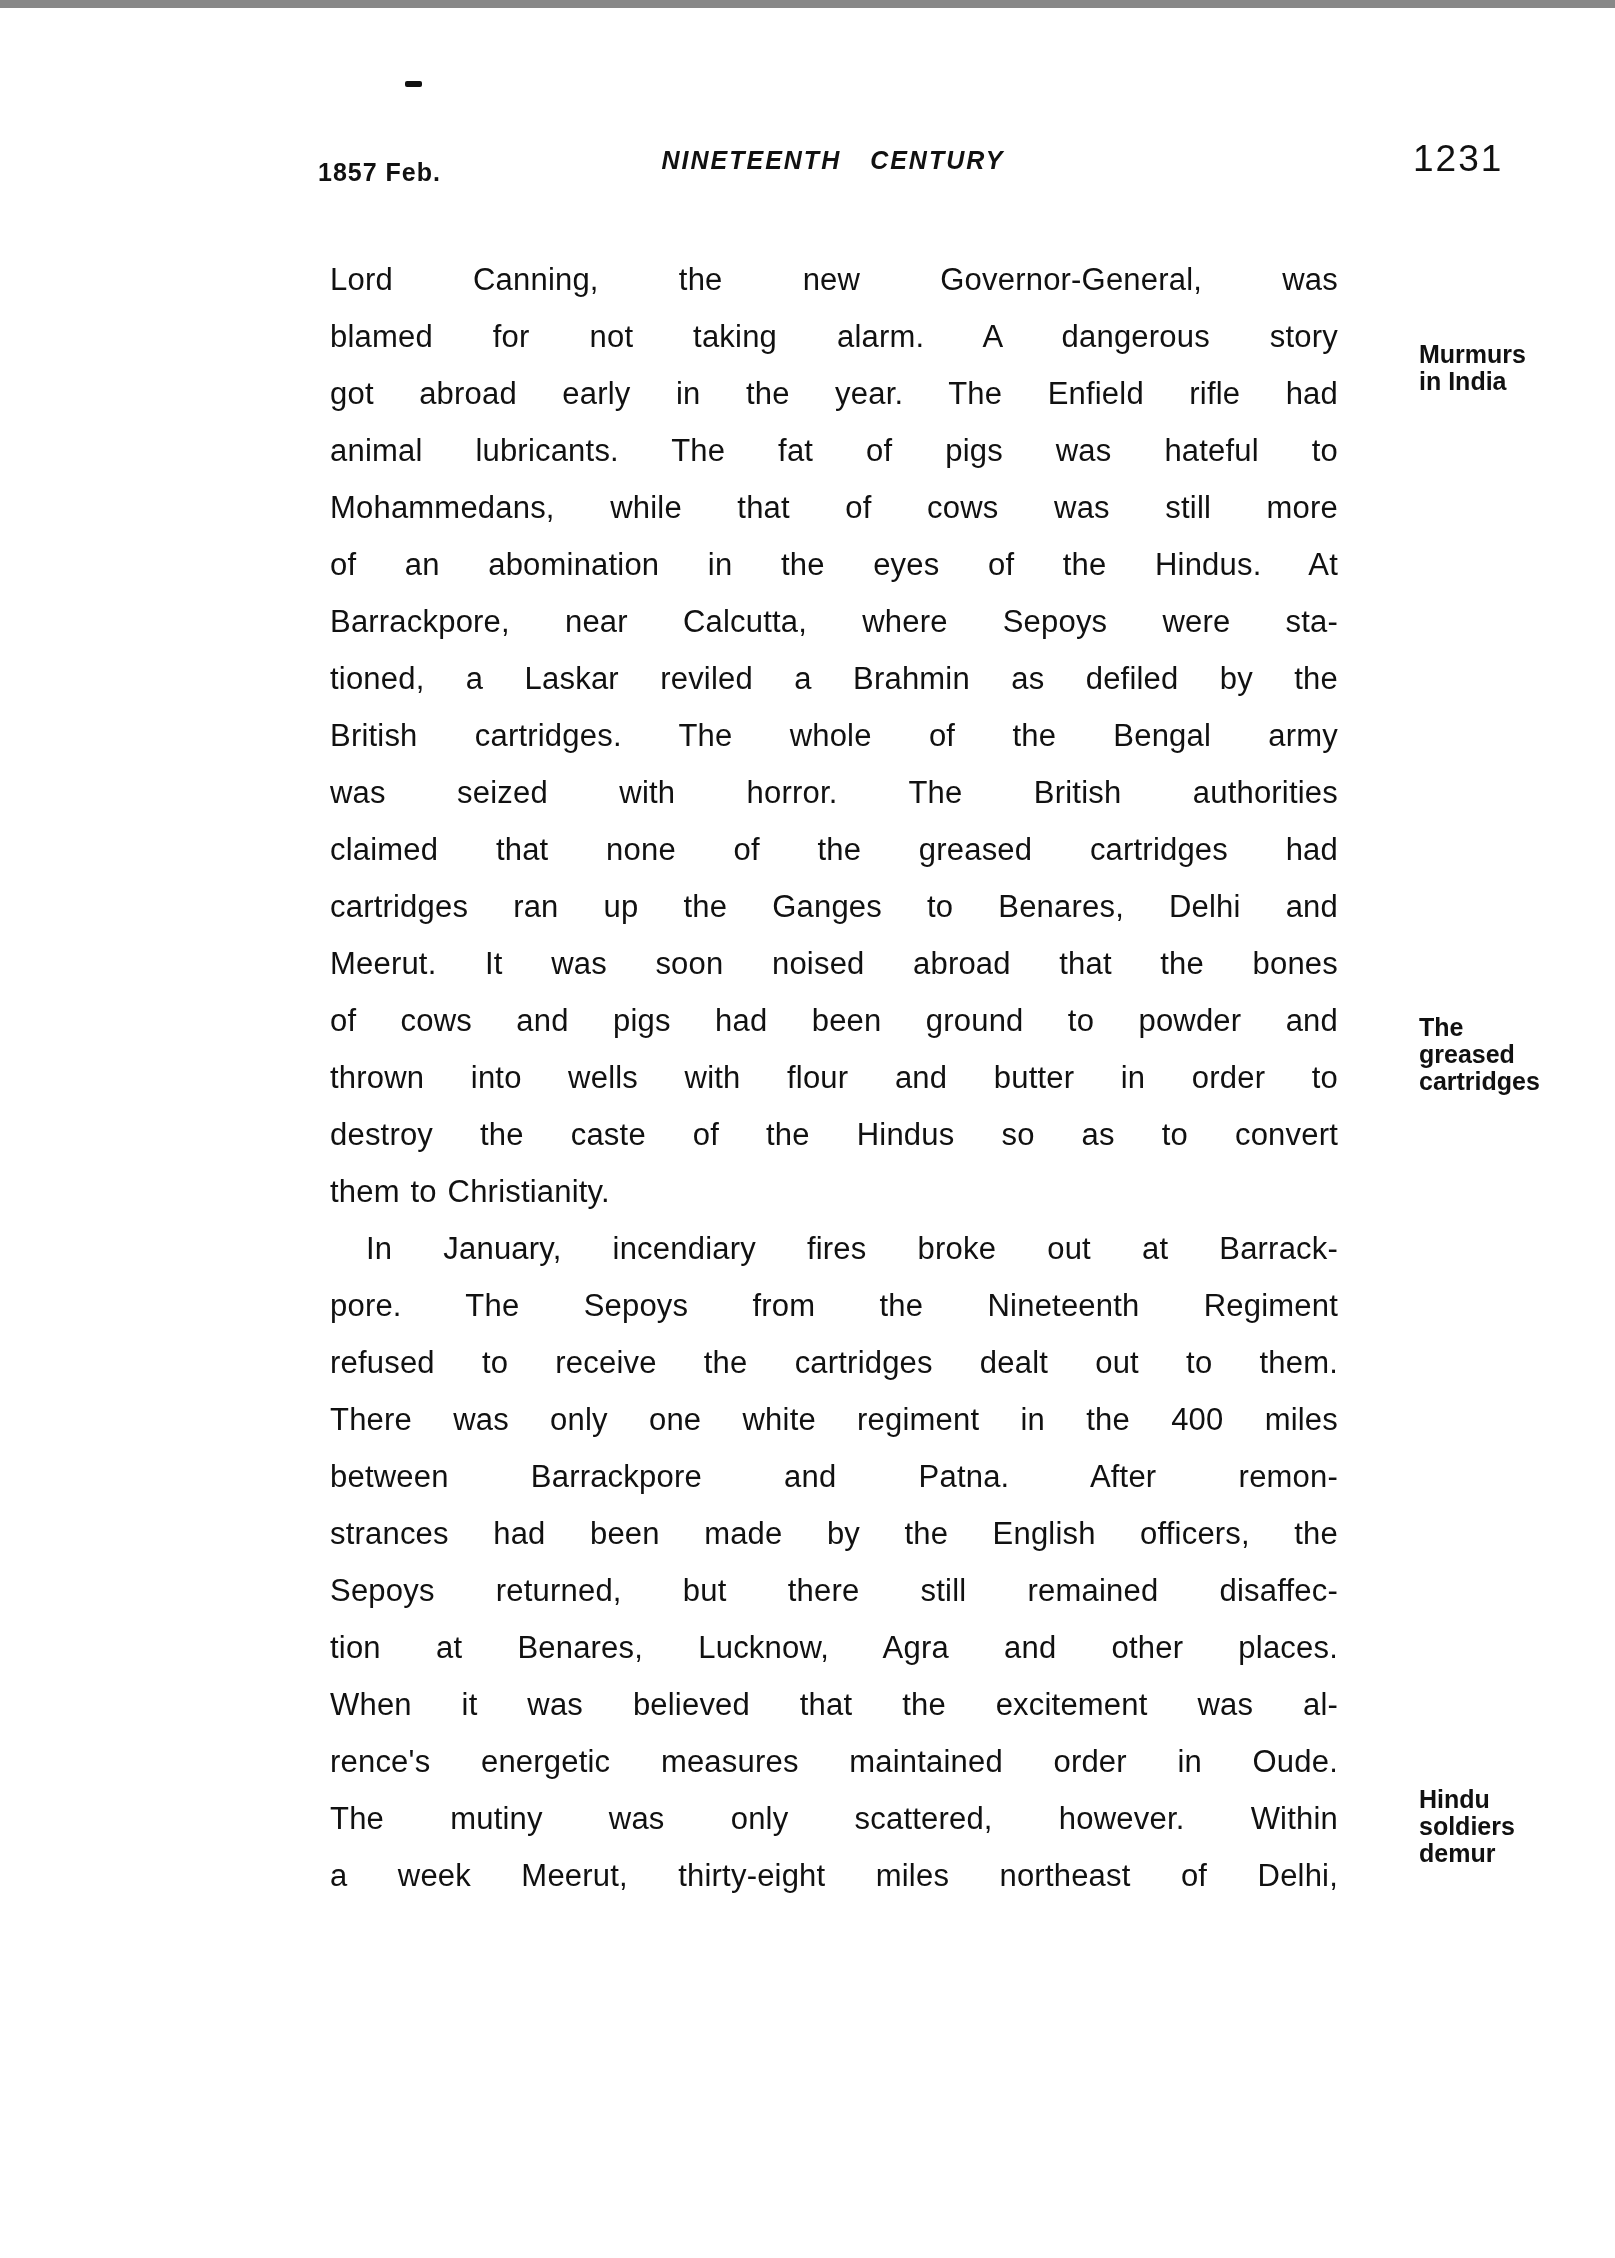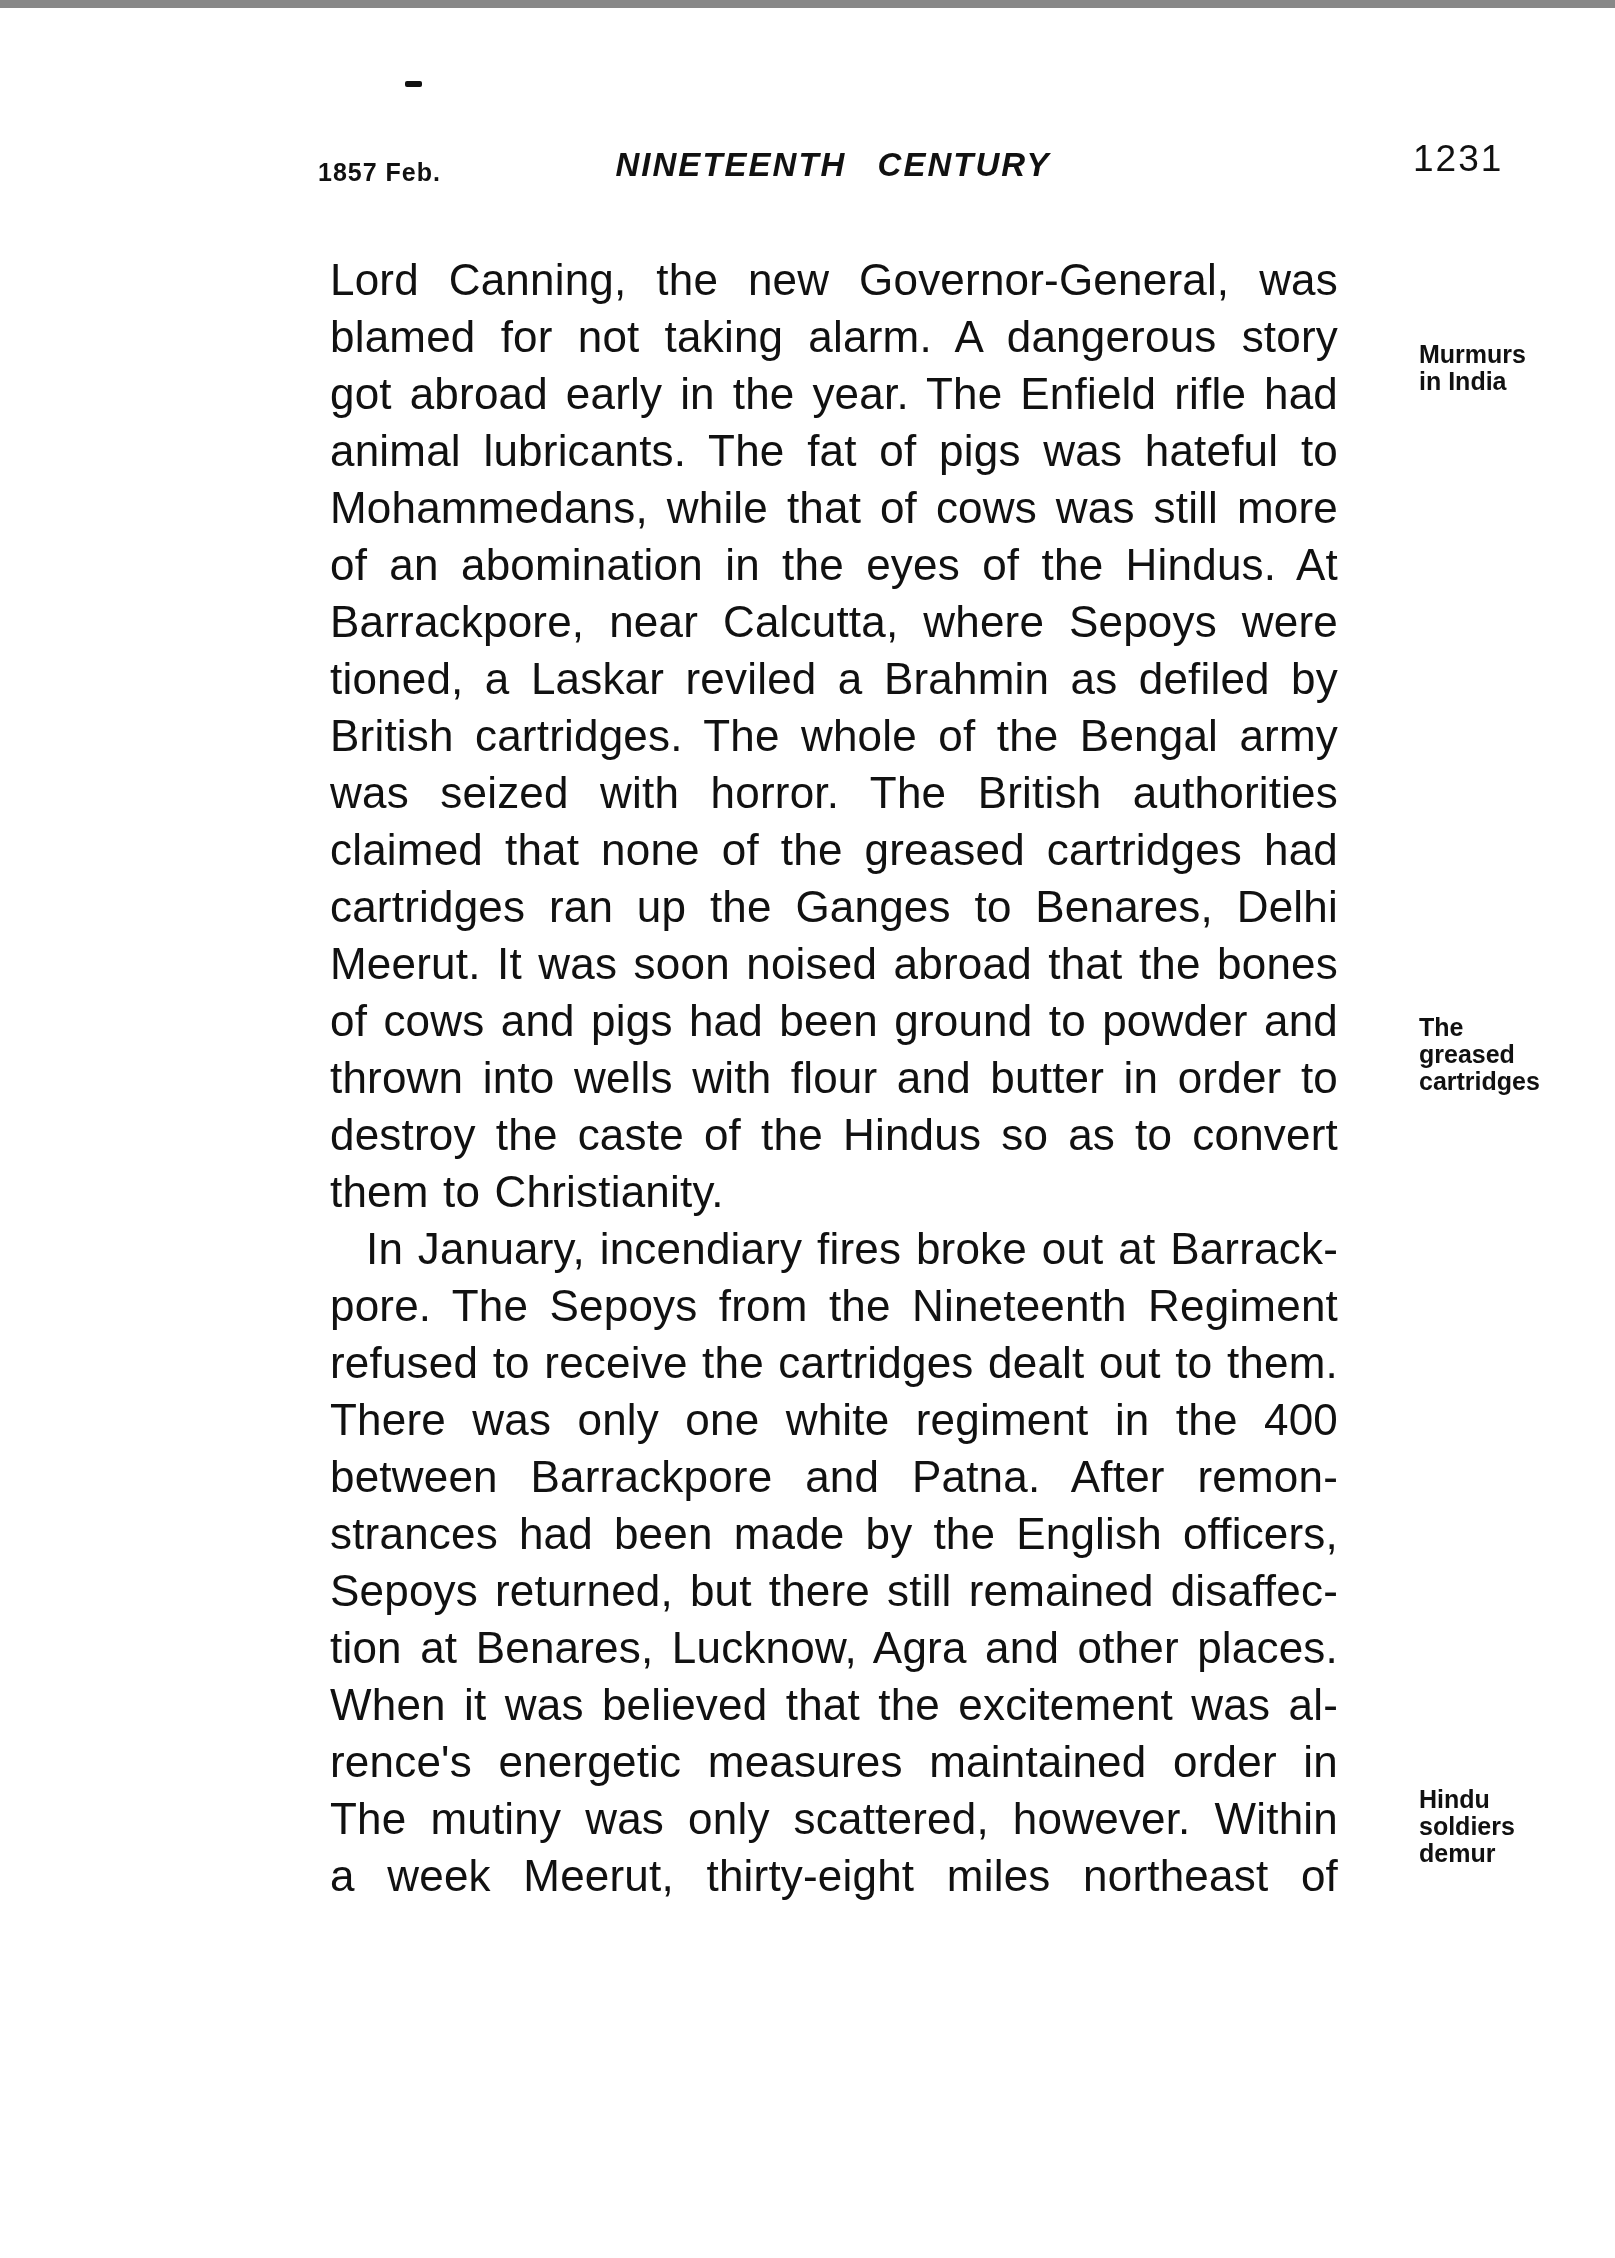--- a/index.html
+++ b/index.html
@@ -21,33 +21,33 @@
     background:var(--ink);
   }
   
   .hdr-date {
     position:absolute; left:318px; top:150px;
     font-size:25px; font-weight:700; letter-spacing:1px;
   }
   .hdr-title {
     position:absolute; left:833px; top:138px;
     transform:translateX(-50%);
-    font-size:33px; font-style:italic; font-weight:600;
+    font-size:25px; font-style:italic; font-weight:600;
     letter-spacing:2px; word-spacing:20px; white-space:nowrap;text-align:center;
   }
   .hdr-pageno {
     position:absolute; left:1413px; top:130px;
     font-size:37px; letter-spacing:2px;
   }
   
   .bodycol {
     position:absolute; left:330px; top:243px; width:1008px;
   }
   .line {
-    font-size:44px;
+    font-size:31px;
     line-height:57px; height:57px;
     overflow:hidden;
     letter-spacing:0.2px; word-spacing:2px;
     white-space:normal;
   }
   .line.just { text-align:justify; }
   .line.just::after { content:""; display:inline-block; width:100%; height:0; }
   .line.indent { text-indent:36px; }
   
   .margin-note {

